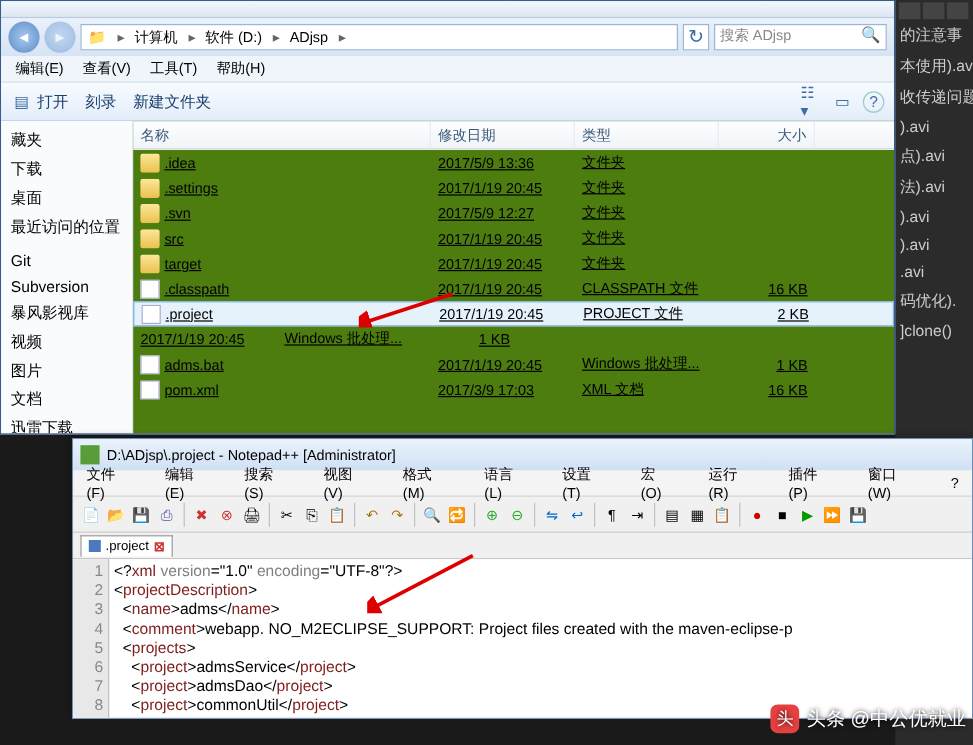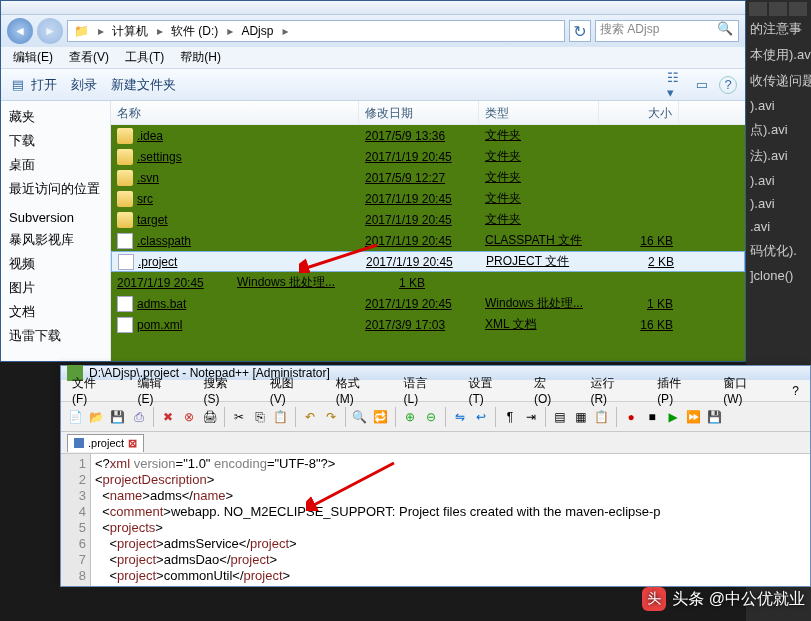--- a/index.html
+++ b/index.html
@@ -49,21 +49,21 @@
 .ficon { width: 16px; height: 16px; display: inline-flex; align-items: center; justify-content: center; font-size: 11px; }
 .folder-i { background: linear-gradient(#fce79a,#e9c14e); border-radius: 2px; }
 .file-i { background: #fff; border: 1px solid #aac; }
 
 .arrow-red { position: absolute; pointer-events: none; }
 .arrow1 { left: 188px; top: 142px; width: 80px; height: 30px; }
 .arrow2 { left: 245px; top: 95px; width: 90px; height: 50px; }
 
 
 .npp { position: absolute; left: 60px; top: 365px; width: 751px; background: #f0f0f0; border: 1px solid #6b8eb8; box-shadow: -2px -2px 6px rgba(0,0,0,.2); }
-.npp-title { height: 14px; background: linear-gradient(#eaf2fb,#cfe0f4); display: flex; align-items: center; padding: 0 6px; font-size: 12px; gap: 6px; }
+.npp-title { height: 26px; background: linear-gradient(#eaf2fb,#cfe0f4); display: flex; align-items: center; padding: 0 6px; font-size: 12px; gap: 6px; }
 .npp-ico { width: 16px; height: 16px; background: #5a9c3a; }
 .npp-menu { height: 22px; background: #f4f4f4; display: flex; align-items: center; font-size: 12px; padding: 0 4px; border-bottom: 1px solid #d0d0d0; gap: 16px; }
 .npp-menu span { padding: 0 7px; }
 .npp-tb { height: 30px; background: #f0f0f0; border-bottom: 1px solid #c8c8c8; display: flex; align-items: center; padding: 0 6px; gap: 3px; }
 .npp-tb .ico { width: 18px; height: 18px; display: inline-flex; align-items: center; justify-content: center; font-size: 12px; }
 .npp-tb .sep { width: 1px; height: 20px; background: #c0c0c0; margin: 0 2px; }
 .npp-tab { height: 22px; background: #f0f0f0; display: flex; align-items: center; padding: 0 6px; border-bottom: 1px solid #c8c8c8; }
 .tab { background: #fff; border: 1px solid #999; border-bottom: none; padding: 2px 6px; font-size: 11px; display: flex; align-items: center; gap: 4px; }
 .tab .disk { width: 10px; height: 10px; background: #4a7abd; }
 .tab .x { color: #c33; font-weight: bold; }
@@ -149,20 +149,21 @@
       <span class="tb-icon" style="color:#3a6ea5;border:1px solid #9cc;border-radius:50%;width:18px;height:18px">?</span>
     </div>
   </div>
   <div class="body">
     <div class="sidebar" id="exp-sidebar">
         <div>藏夹</div>
         <div>下载</div>
         <div>桌面</div>
         <div>最近访问的位置</div>
         <div></div>
+        <div>Git</div>
         <div>Subversion</div>
         <div>暴风影视库</div>
         <div>视频</div>
         <div>图片</div>
         <div>文档</div>
         <div>迅雷下载</div>
       </div>
     <div class="filepane">
       <div class="cols">
         <div class="col c-name">名称</div>

